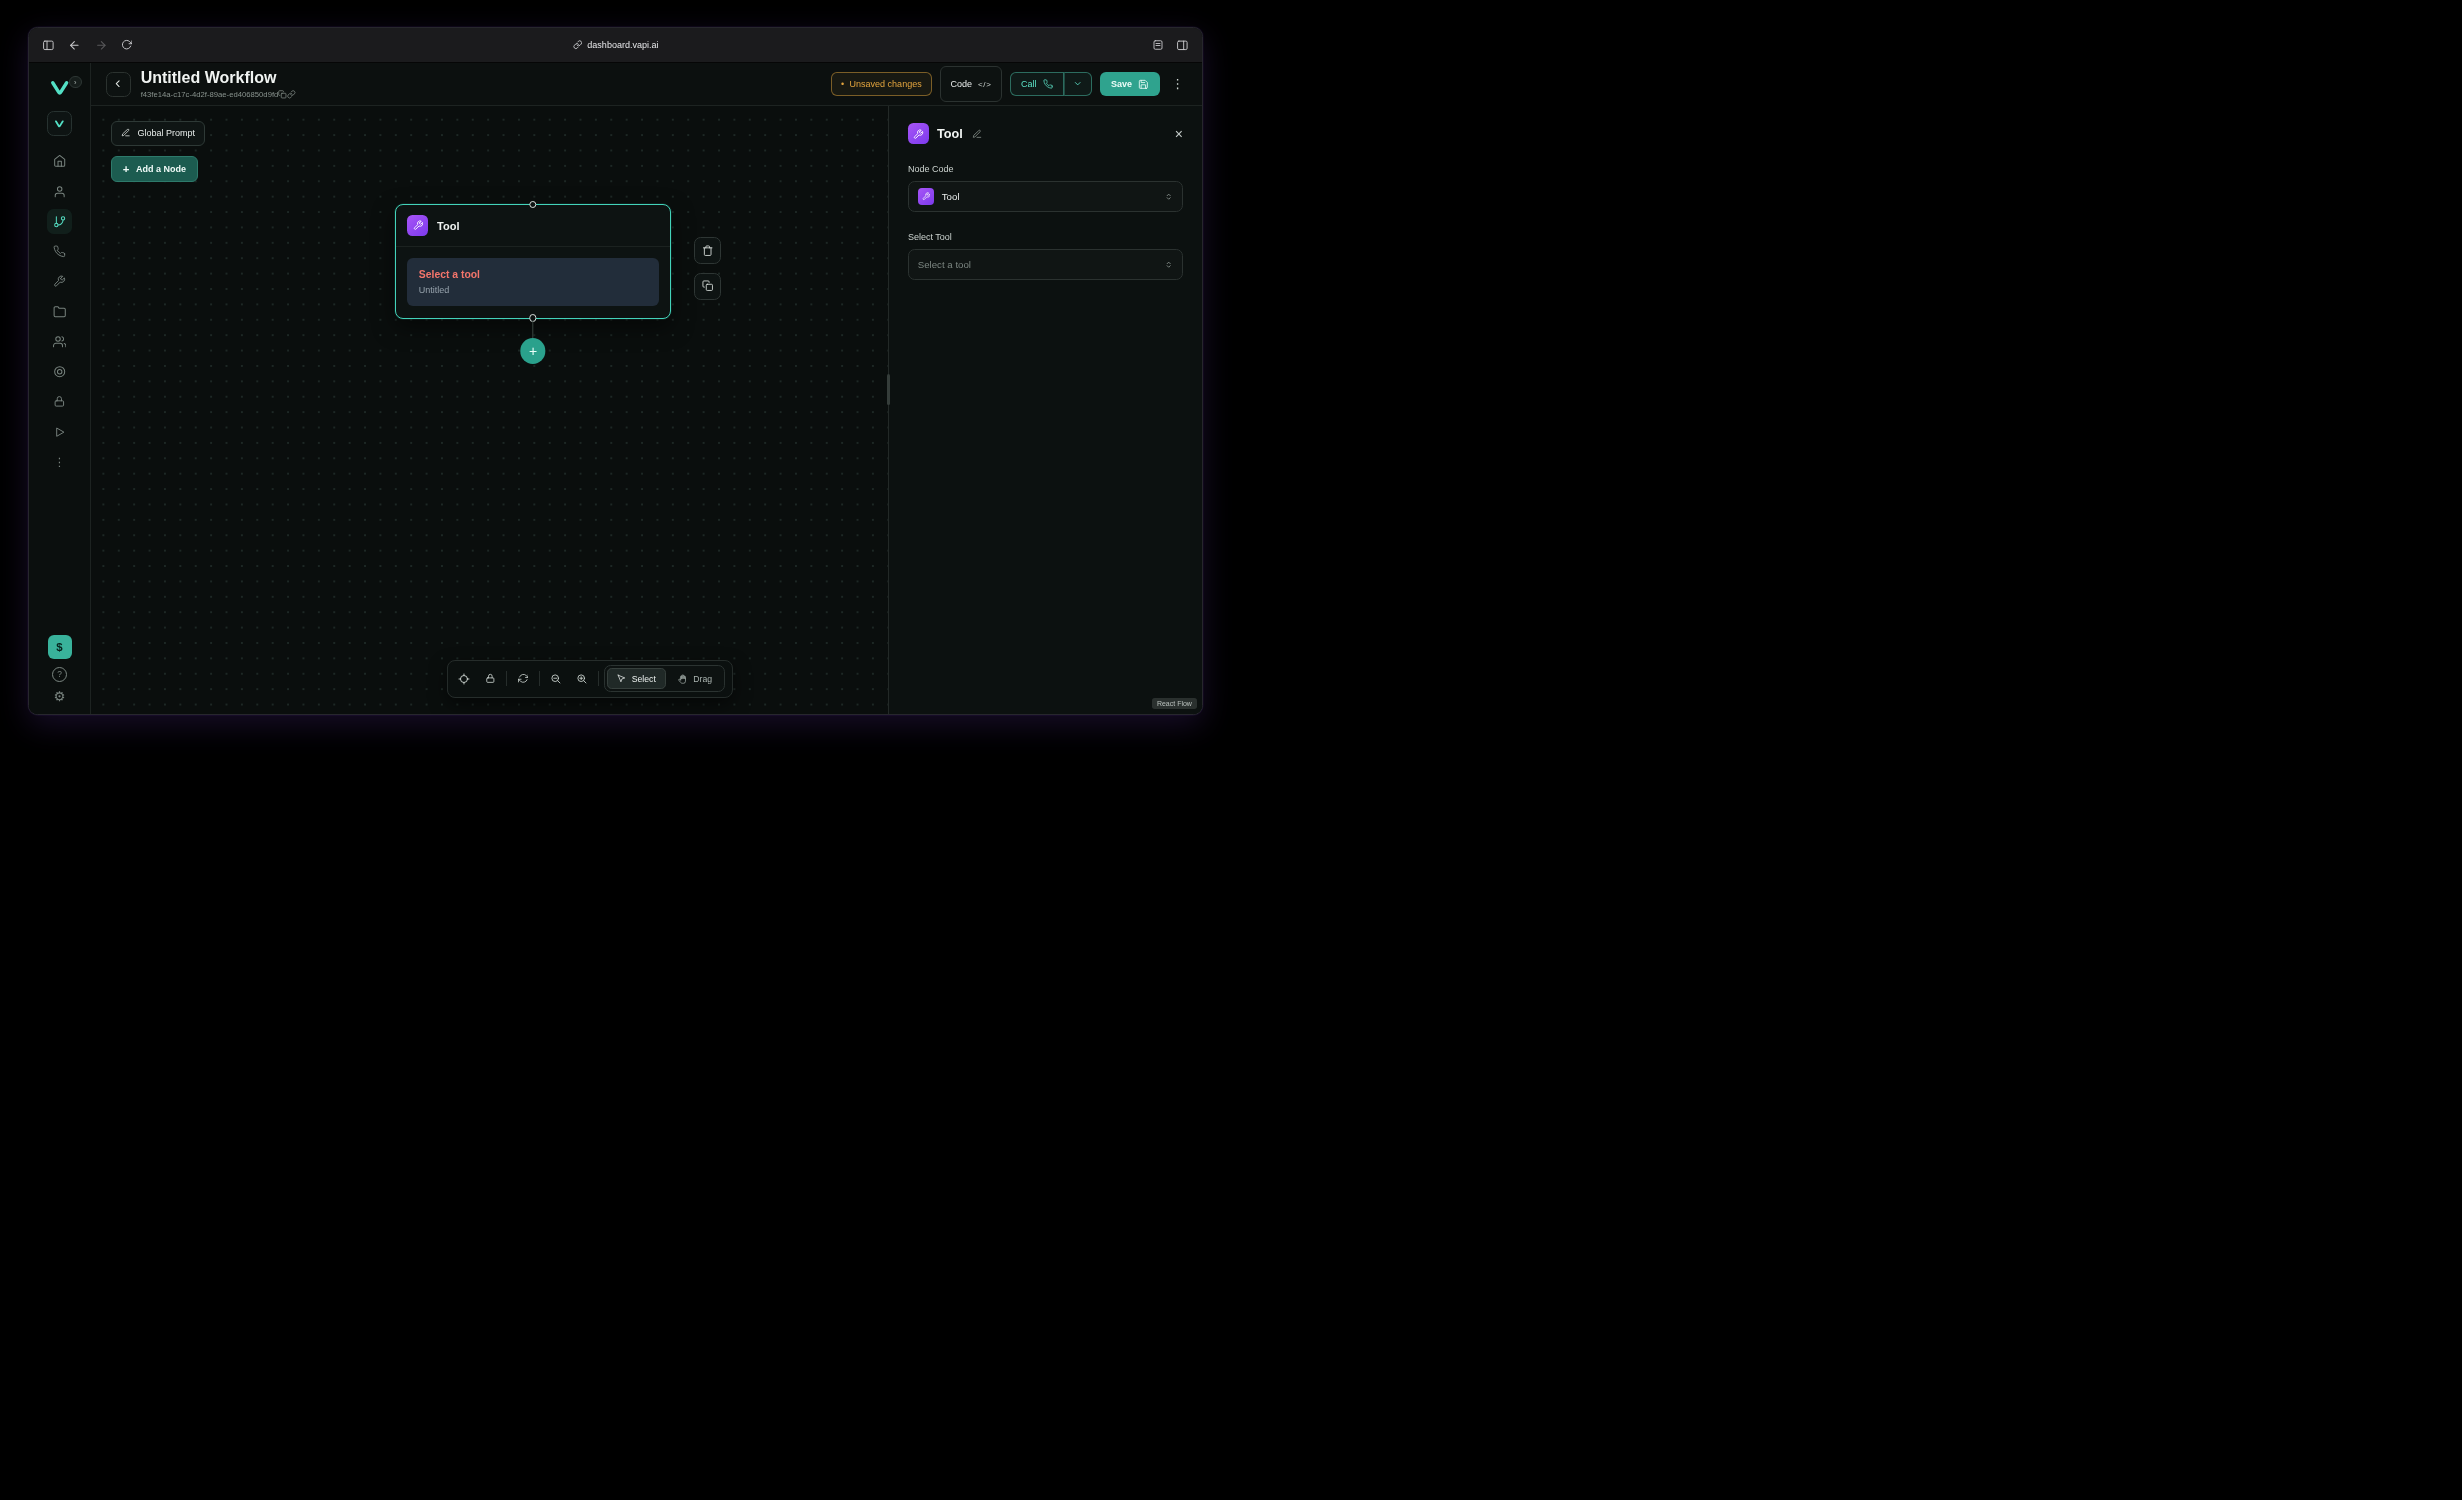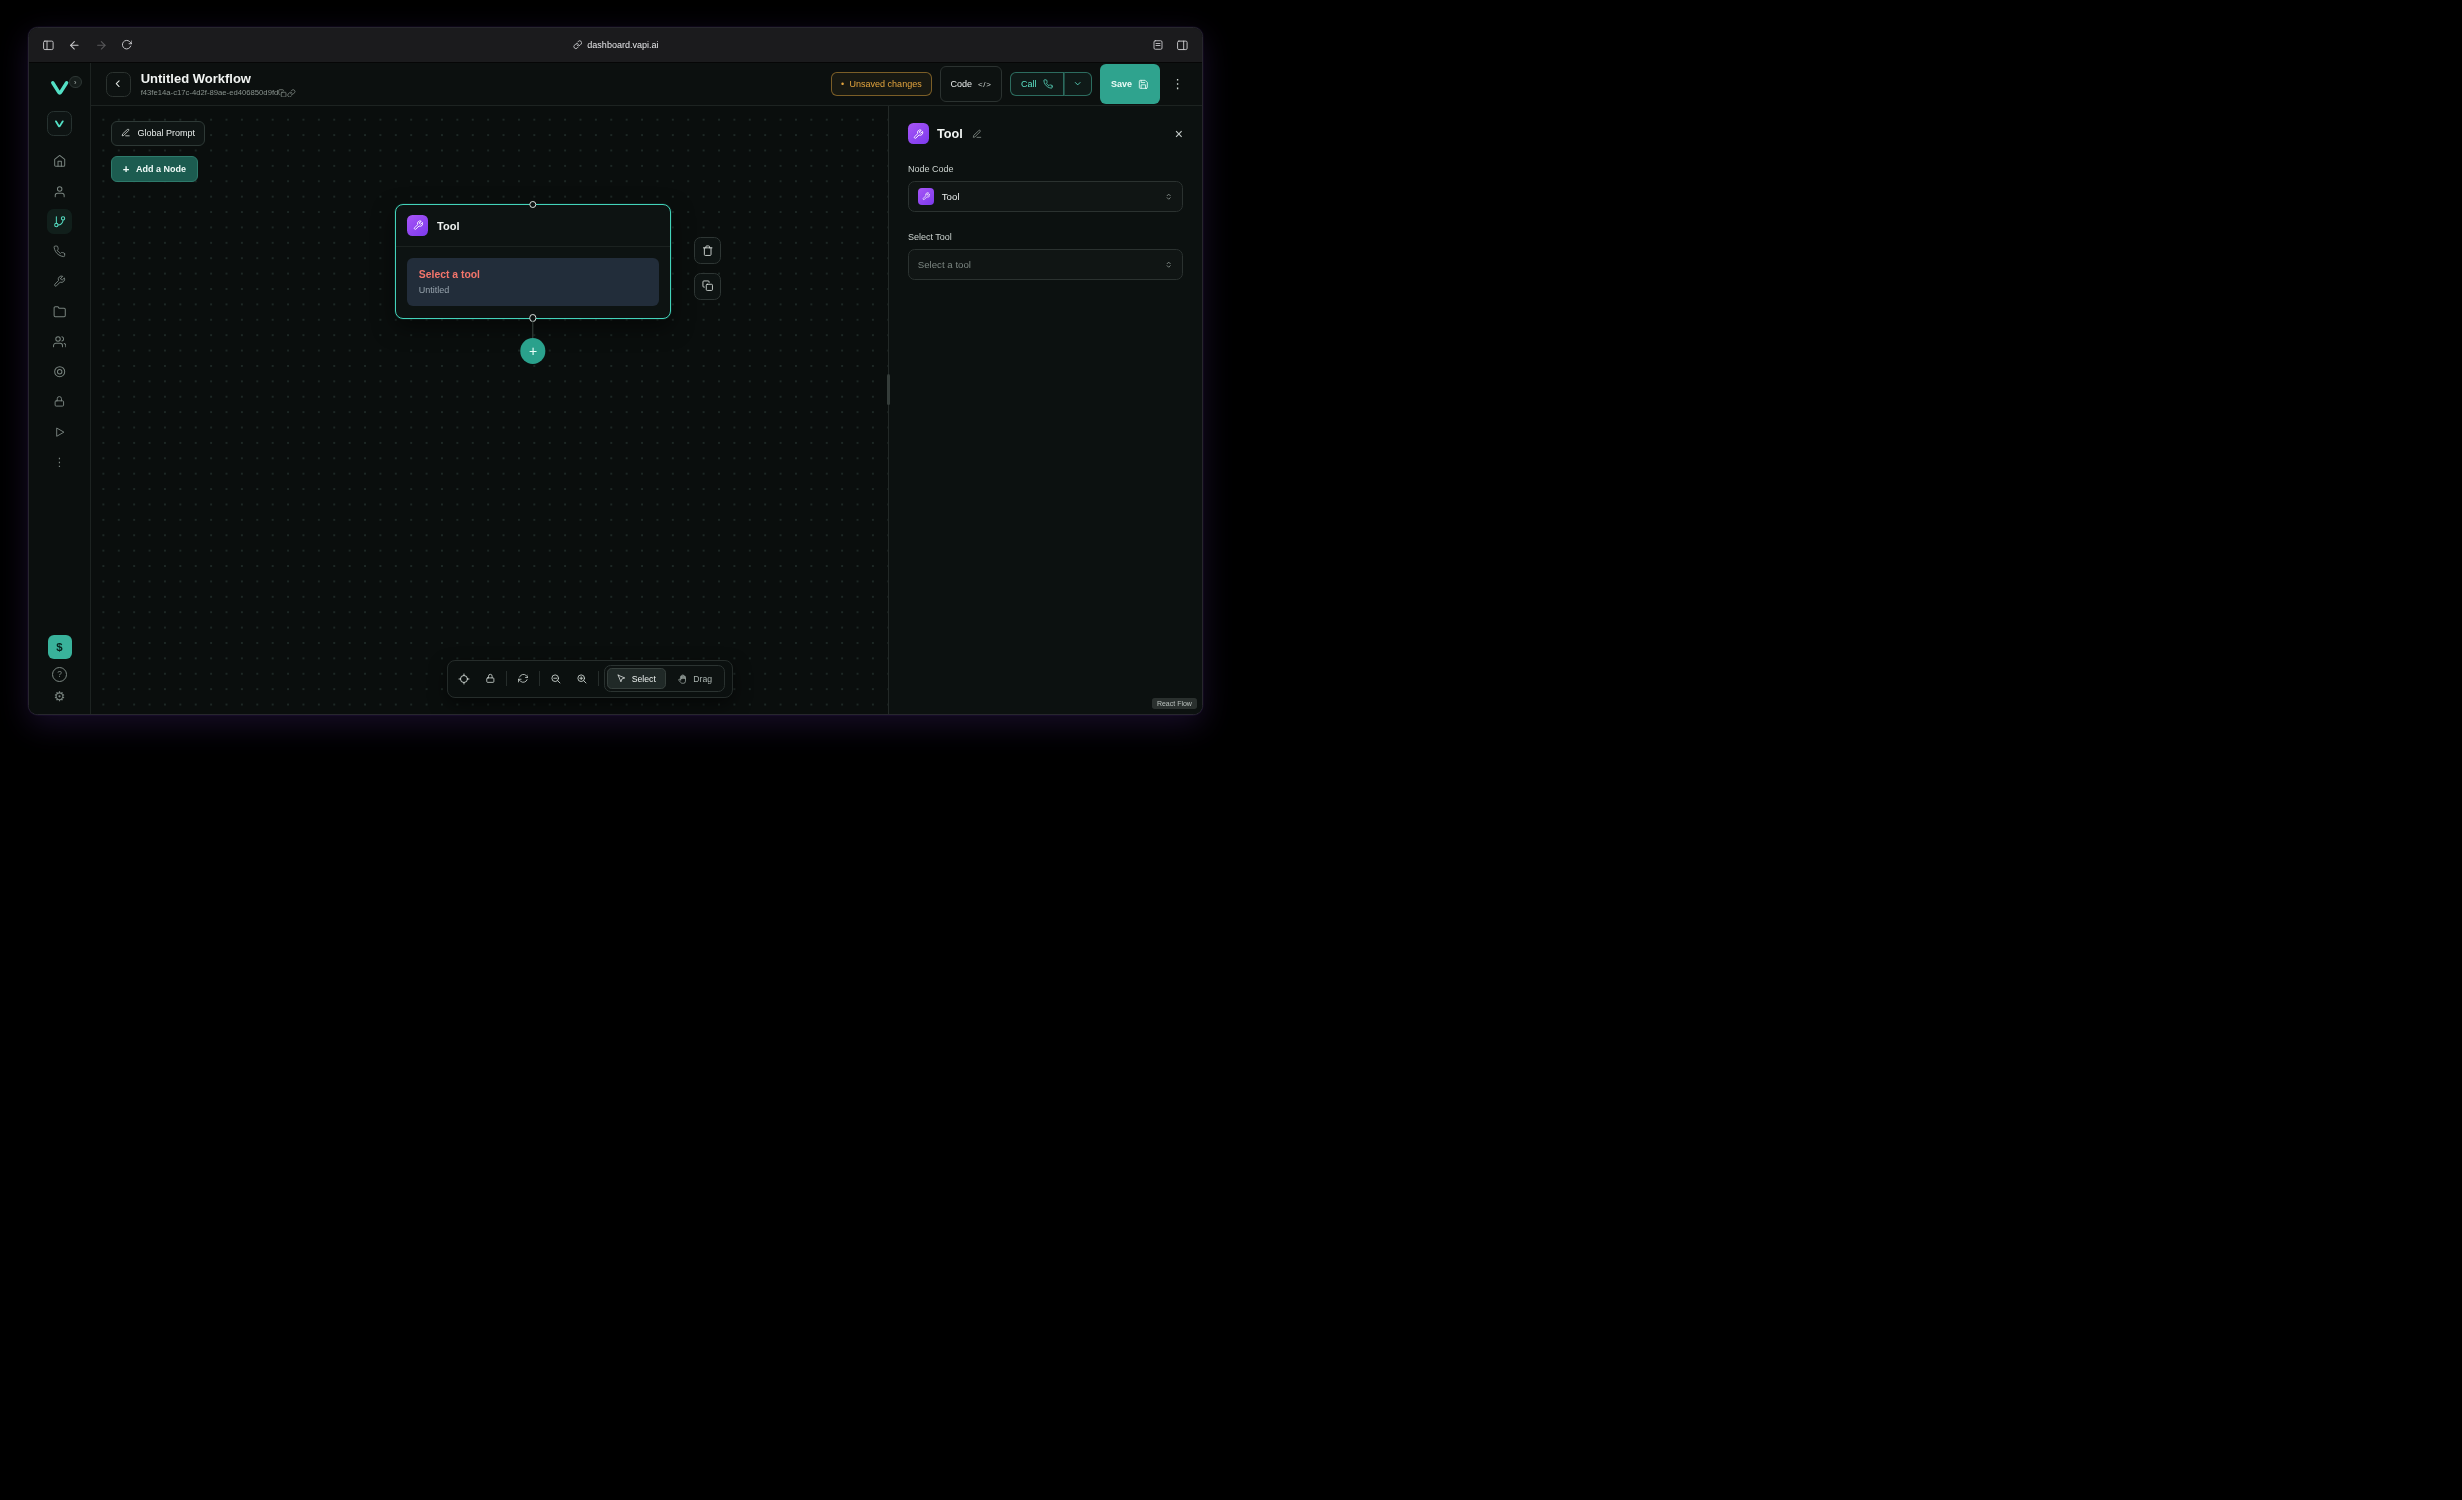--- a/index.html
+++ b/index.html
@@ -44,35 +44,35 @@
   .gear-btn { background:none; border:none; color:#7b8681; font-size:13.4px; line-height:1; }
 
   .main { flex:1; display:flex; flex-direction:column; min-width:0; }
 
   
   .app-header { height:43px; display:flex; align-items:center; gap:10px; padding:0 14.7px;
     border-bottom:0.7px solid #1d2321; background:#0c100f; flex:none; }
   .back-btn { width:25px; height:25px; border-radius:6.7px; border:0.7px solid #2b322f; background:#0d1211;
     color:#e0e6e3; display:flex; align-items:center; justify-content:center; flex:none; }
   .title-block { display:flex; flex-direction:column; gap:2.7px; }
-  .wf-title { font-size:13px; font-weight:700; color:#f1f4f2; }
+  .wf-title { font-size:16px; font-weight:700; color:#f1f4f2; }
   .wf-id-row { display:flex; align-items:center; gap:0; color:#89938e; font-size:7.7px; }
   .wf-id-row .icon-sm { color:#89938e; }
   .header-right { margin-left:auto; display:flex; align-items:center; gap:8px; }
   .badge { height:24px; display:flex; align-items:center; gap:5.4px; padding:0 9.4px; border-radius:6px;
     border:0.7px solid rgba(224,163,60,.5); background:rgba(224,163,60,.06); color:#e2a43e; font-size:9px; }
   .btn { height:36px; display:flex; align-items:center; gap:6px; padding:0 9.4px; border-radius:6px;
     border:0.7px solid #2b3230; background:#0d1211; color:#e9edec; font-size:9px; }
   .code-glyph { font-size:8px; color:#cfd6d3; letter-spacing:0.7px; }
   .call-group { display:flex; }
   .call-main { border-radius:6px 0 0 6px; border:0.7px solid rgba(86,224,196,.42); color:#5ce0c6;
     background:rgba(86,224,196,.05); height:24px; display:flex; align-items:center; gap:6px; padding:0 10px; font-size:9px; }
   .call-chev { border-radius:0 6px 6px 0; border:0.7px solid rgba(86,224,196,.42); border-left:0.7px solid rgba(86,224,196,.25);
     color:#5ce0c6; background:rgba(86,224,196,.05); width:28px; height:24px; display:flex; align-items:center; justify-content:center; }
-  .save-btn { height:40px; display:flex; align-items:center; gap:6px; padding:0 11.4px; border-radius:6px;
+  .save-btn { height:24px; display:flex; align-items:center; gap:6px; padding:0 11.4px; border-radius:6px;
     border:none; background:#2fa38e; color:#ecfdf8; font-size:9px; font-weight:600; }
   .kebab-btn { background:none; border:none; color:#cfd6d3; font-size:12.7px; padding:0 3.3px; line-height:1; }
 
   
   .content { flex:1; display:flex; min-height:0; }
   .canvas { flex:1; position:relative; overflow:hidden; background-color:#0a0e0d;
     background-image:radial-gradient(#1d2825 0.8px, transparent 0.9px);
     background-size:15.4px 15.4px; background-position:4.7px 6px; }
 
   .gp-btn { position:absolute; left:20px; top:14.7px; height:25px; display:flex; align-items:center; gap:6.7px;

